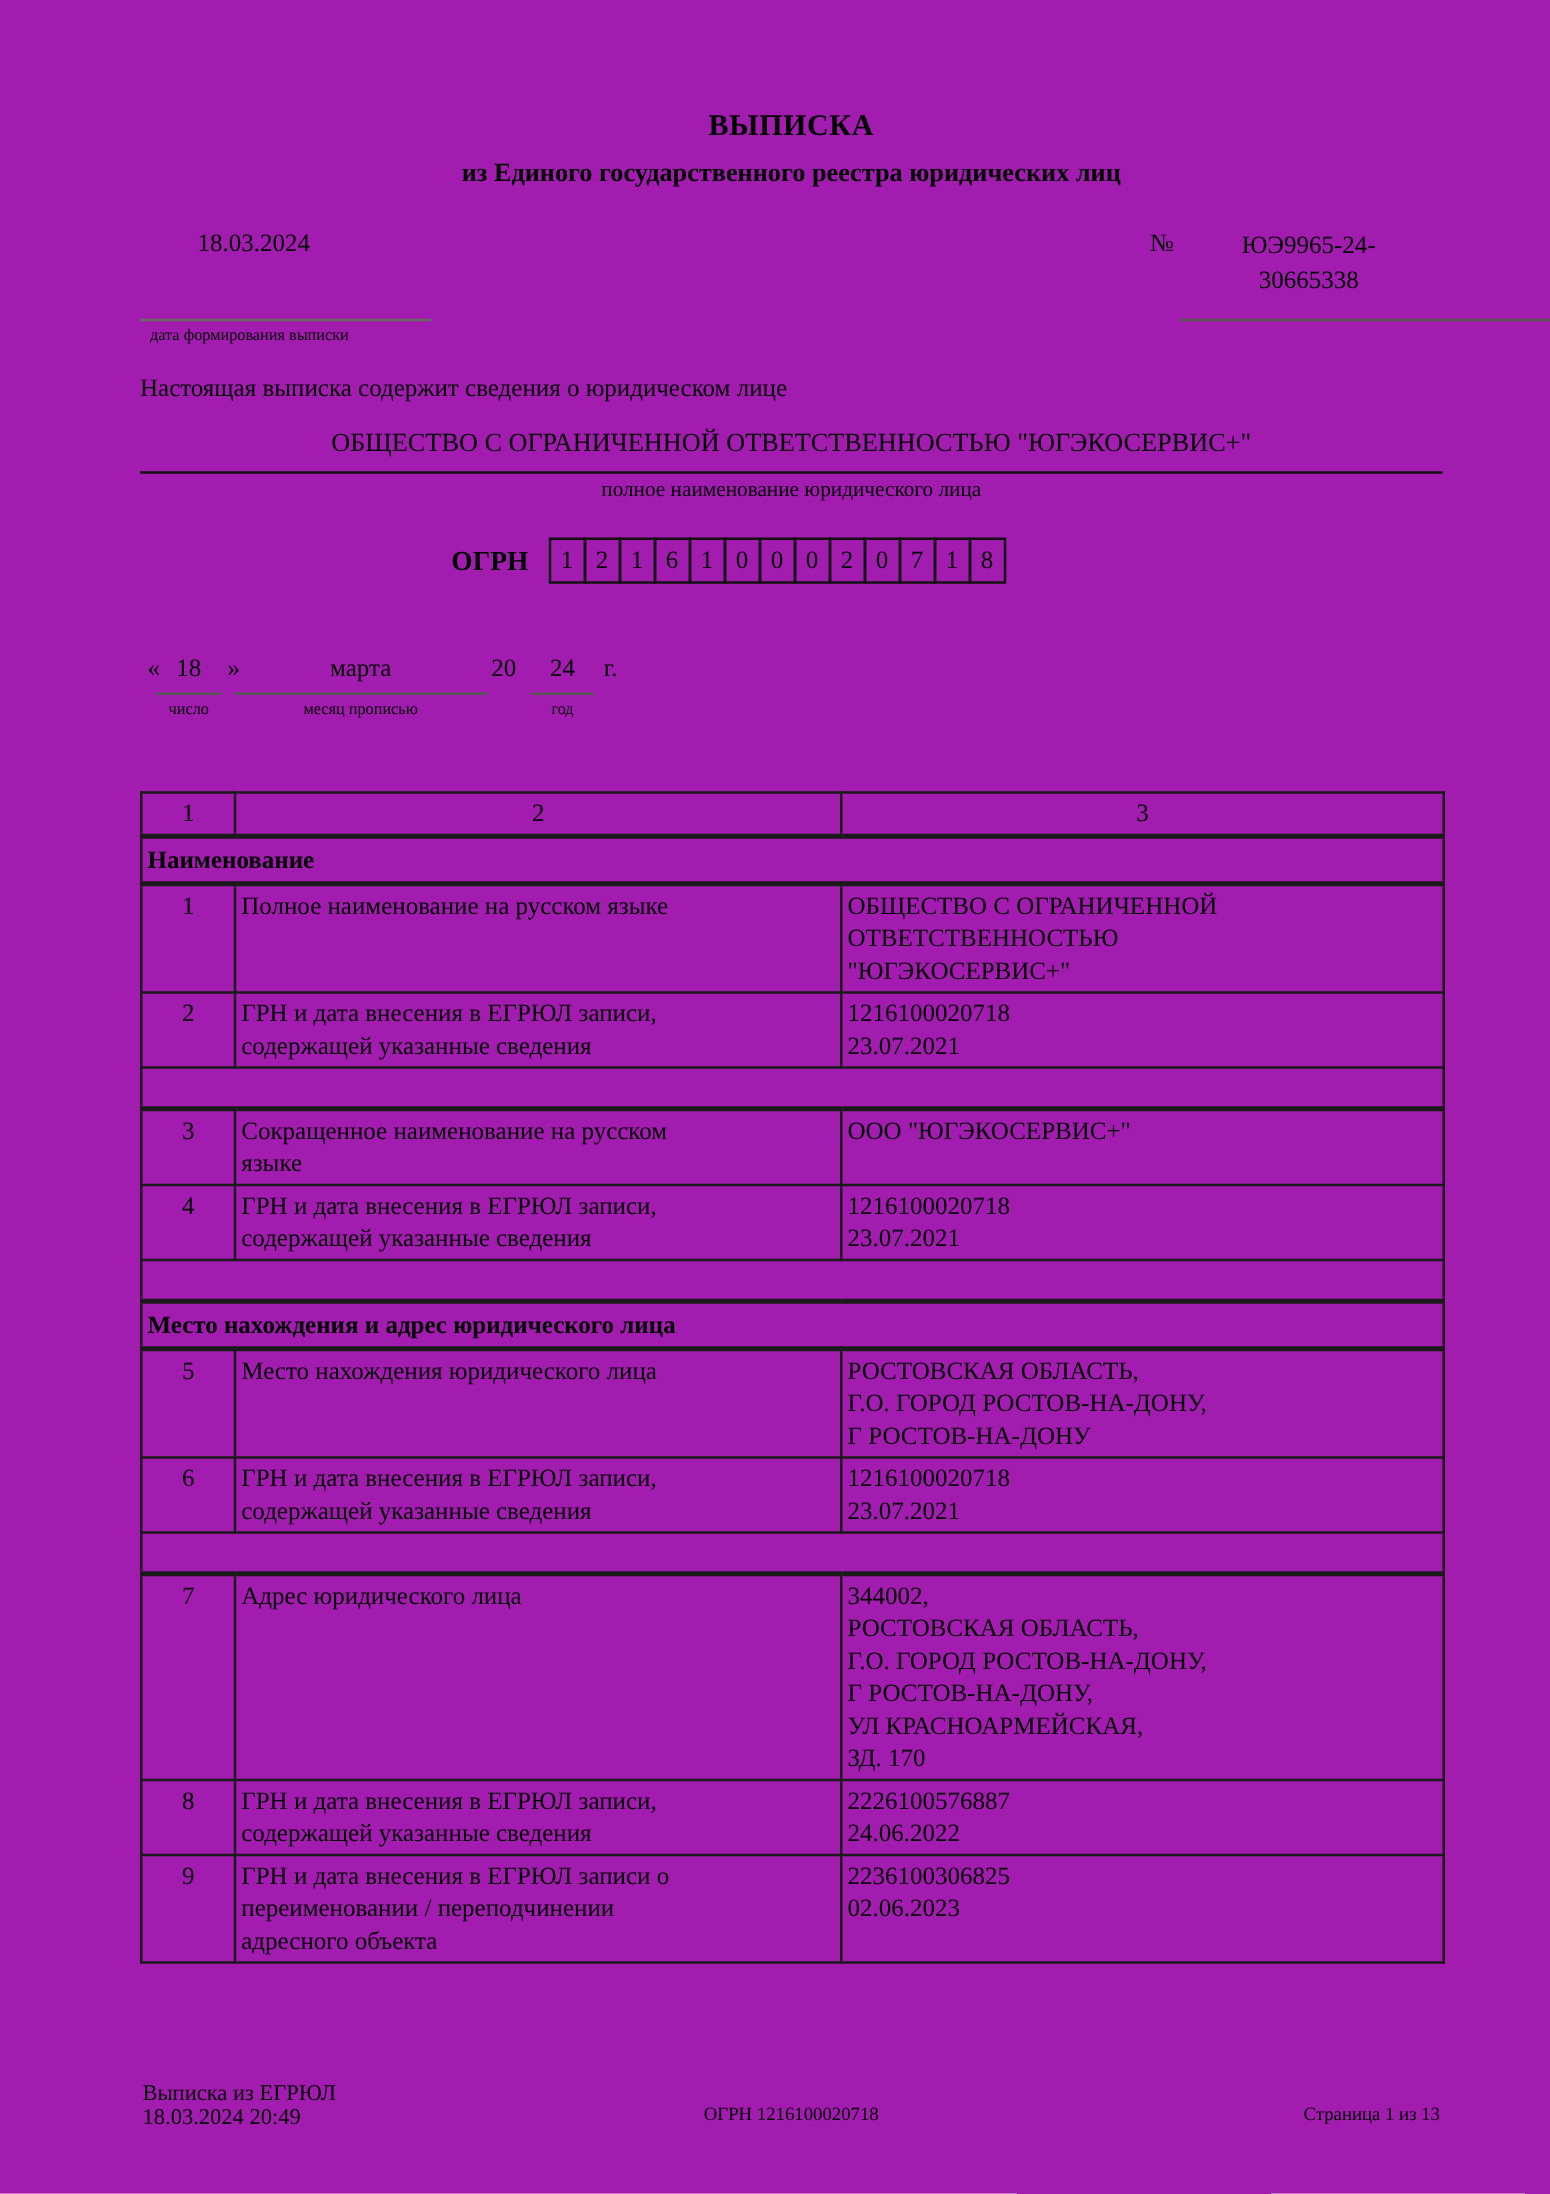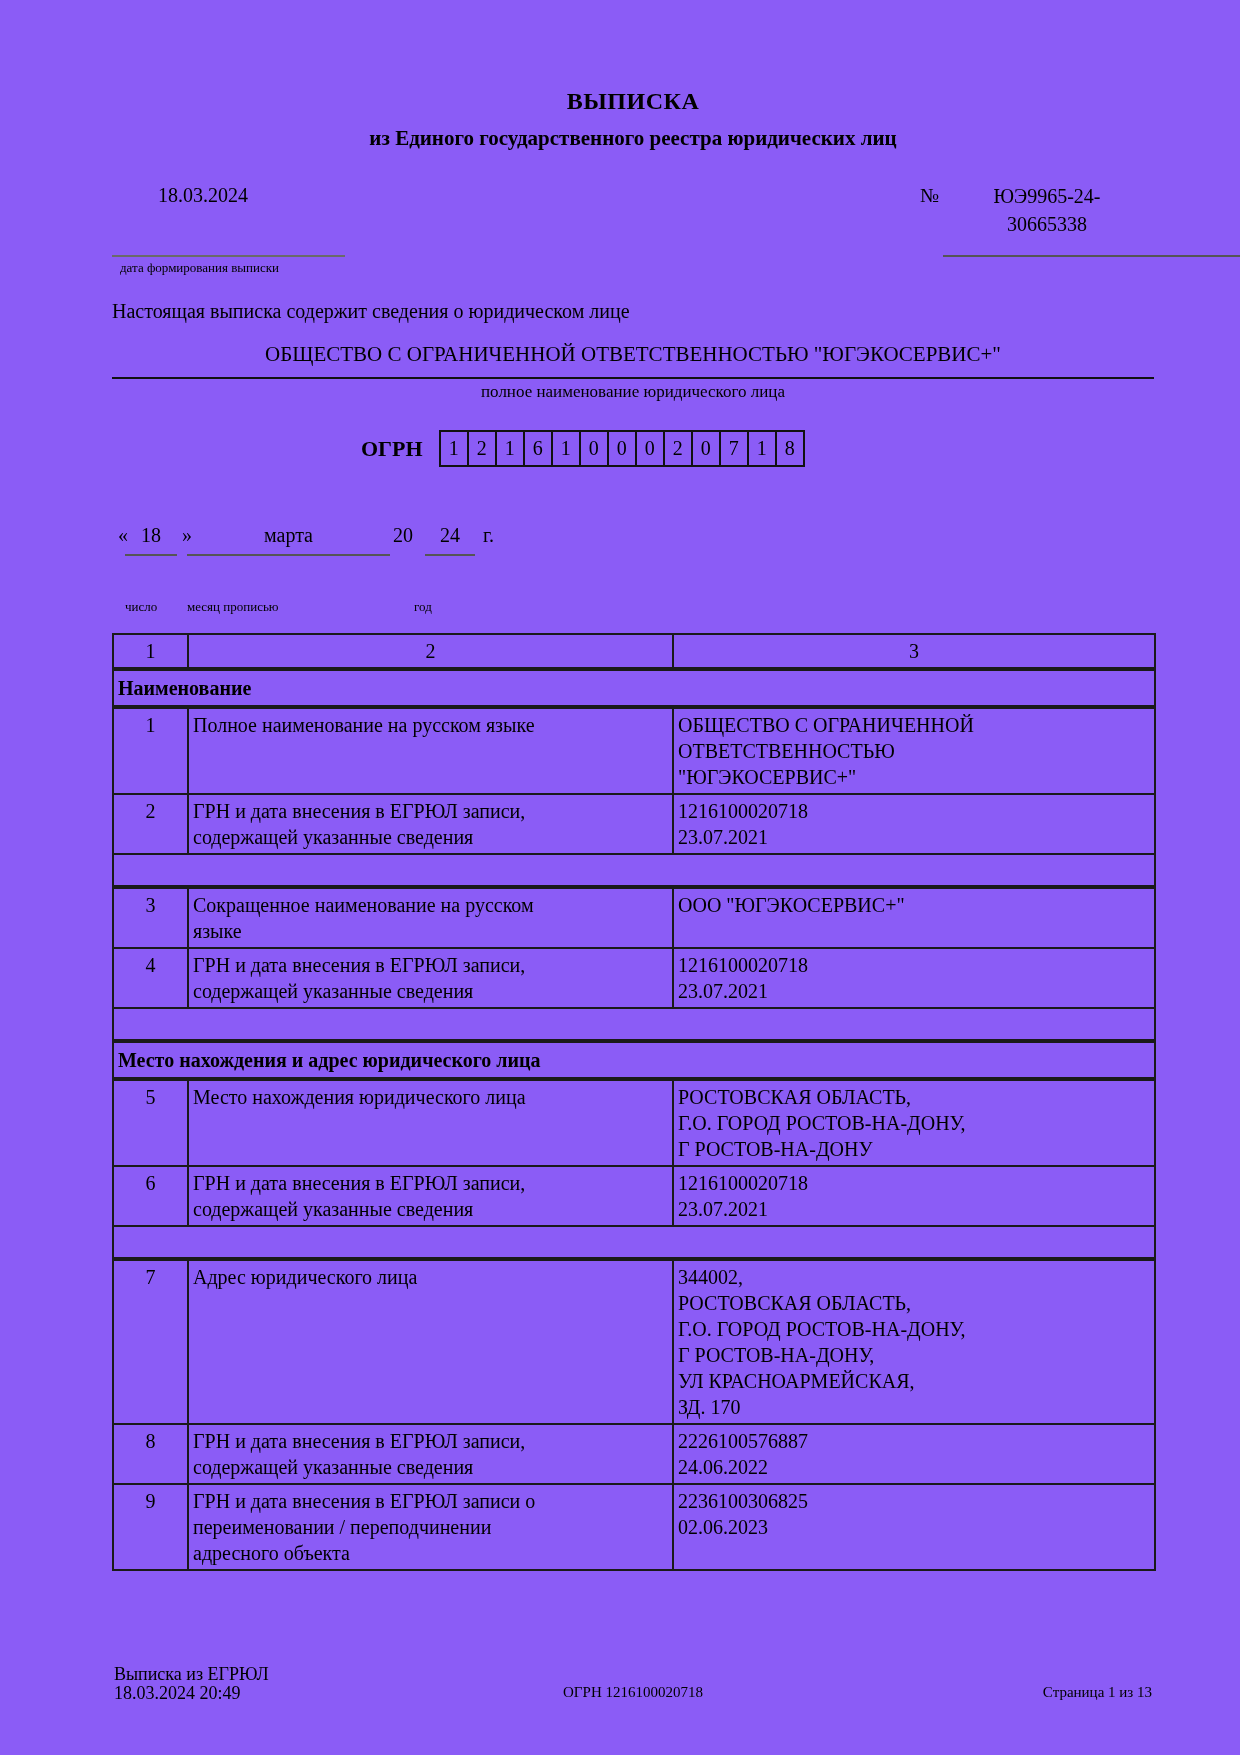--- a/index.html
+++ b/index.html
@@ -1,17 +1,17 @@
 <!DOCTYPE html>
 <html><head>
 <meta charset="utf-8">
 <style>
   html,body{margin:0;padding:0;background:#fff;}
   #page{
-    position:relative;width:1240px;height:1755px;background:#8b5cf6;
+    position:relative;width:1240px;height:1755px;background:#a21caf;
     font-family:"Liberation Serif","DejaVu Serif",serif;color:#000;overflow:hidden;
   }
   #content{position:absolute;left:112px;top:0;width:1042px;height:1755px;}
   .abs{position:absolute;}
   .doc-title{left:0;right:0;top:88px;text-align:center;font-size:24px;font-weight:bold;letter-spacing:.5px;}
   .doc-subtitle{left:0;right:0;top:126px;text-align:center;font-size:21px;font-weight:bold;}
   .formation-date{left:46px;top:184px;font-size:20px;}
   .date-underline{left:0;top:255px;width:233px;border-top:2px solid #6a6a6a;height:0;}
   .date-caption{left:8px;top:260px;font-size:13px;}
   .number-sign{left:808px;top:184px;font-size:20px;}
@@ -24,21 +24,21 @@
   .ogrn-row{left:249px;top:430px;display:flex;align-items:center;gap:16px;}
   .ogrn-label{font-size:22px;font-weight:bold;}
   .ogrn-boxes{display:flex;}
   .ogrn-box{box-sizing:border-box;width:30px;height:37px;border:2px solid #111;margin-left:-2px;
     text-align:center;font-size:20px;line-height:33px;}
   .ogrn-box:first-child{margin-left:0;}
   .included-text{left:0;top:490px;font-size:20px;}
   .d-txt{top:524px;font-size:20px;}
   .d-center{text-align:center;}
   .d-line{top:554px;border-top:2px solid #555;height:0;}
-  .d-label{top:559px;font-size:13px;text-align:left;margin-top:40px;}
+  .d-label{top:559px;font-size:13px;text-align:center;}
 
   table.main{position:absolute;left:0;top:633px;width:1042px;border-collapse:collapse;
     font-size:20px;line-height:26px;table-layout:fixed;}
   table.main,table.main td{border:2px solid #1a1a1a;}
   table.main td{vertical-align:top;padding:3px 4px;white-space:pre-line;overflow:hidden;}
   td.c-num{text-align:center;padding:3px 2px;}
   td.c-name{padding:3px 4px 3px 6px;}
   td.c-value{padding:3px 4px 3px 5px;}
   tr.hdr td{text-align:center;padding:5px 4px;white-space:normal;}
   tr.colnum td{text-align:center;border-bottom-width:4px;}
@@ -98,21 +98,21 @@
     <div class="abs d-txt" style="left:70px;">»</div>
     <div class="abs d-txt d-center" style="left:75px;width:203px;">марта</div>
     <div class="abs d-txt" style="left:281px;">20</div>
     <div class="abs d-txt d-center" style="left:313px;width:50px;">24</div>
     <div class="abs d-txt" style="left:371px;">г.</div>
     <div class="abs d-line" style="left:13px;width:52px;"></div>
     <div class="abs d-line" style="left:75px;width:203px;"></div>
     <div class="abs d-line" style="left:313px;width:50px;"></div>
     <div class="abs d-label" style="left:13px;width:52px;">число</div>
     <div class="abs d-label" style="left:75px;width:203px;">месяц прописью</div>
-    <div class="abs d-label" style="left:302px;width:50px;">год</div>
+    <div class="abs d-label" style="left:313px;width:50px;">год</div>
 
     <table class="main">
       <colgroup>
           <col style="width:75px">
           <col style="width:485px">
           <col style="width:482px">
         </colgroup>
       <tbody>
         <tr class="colnum">
           <td>1</td>

